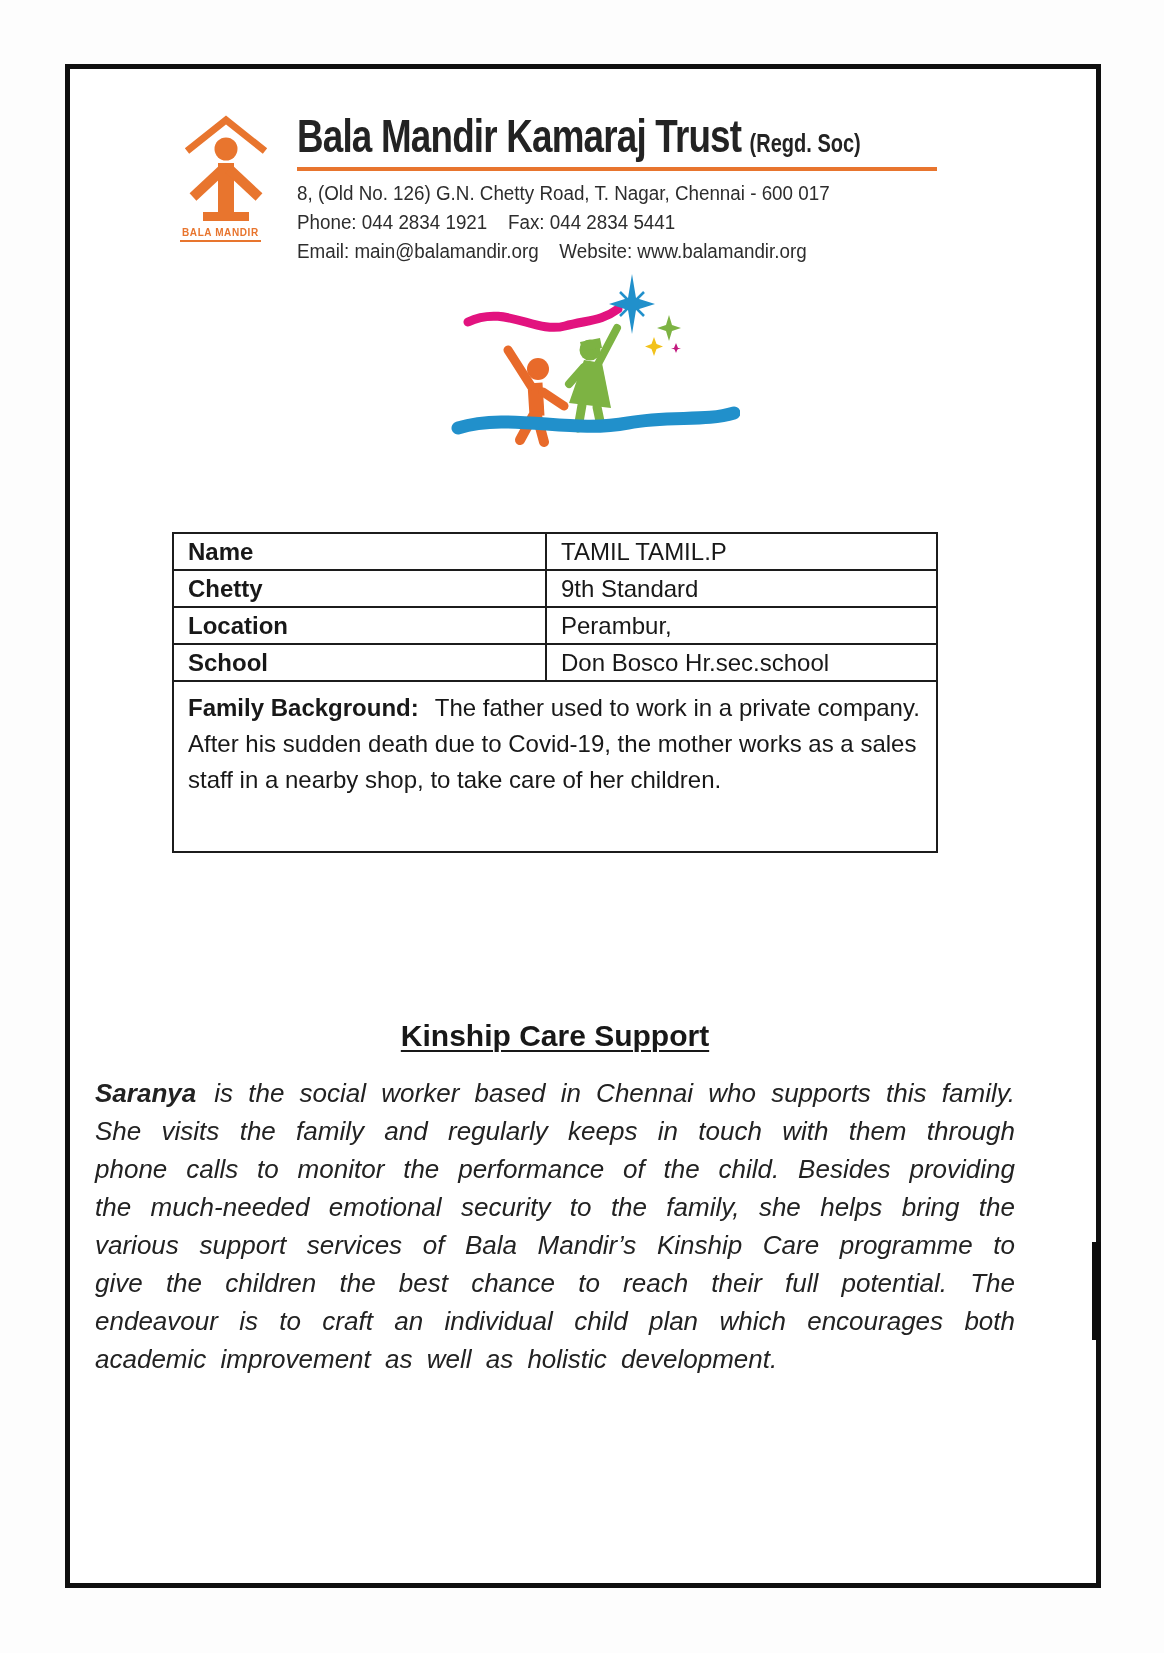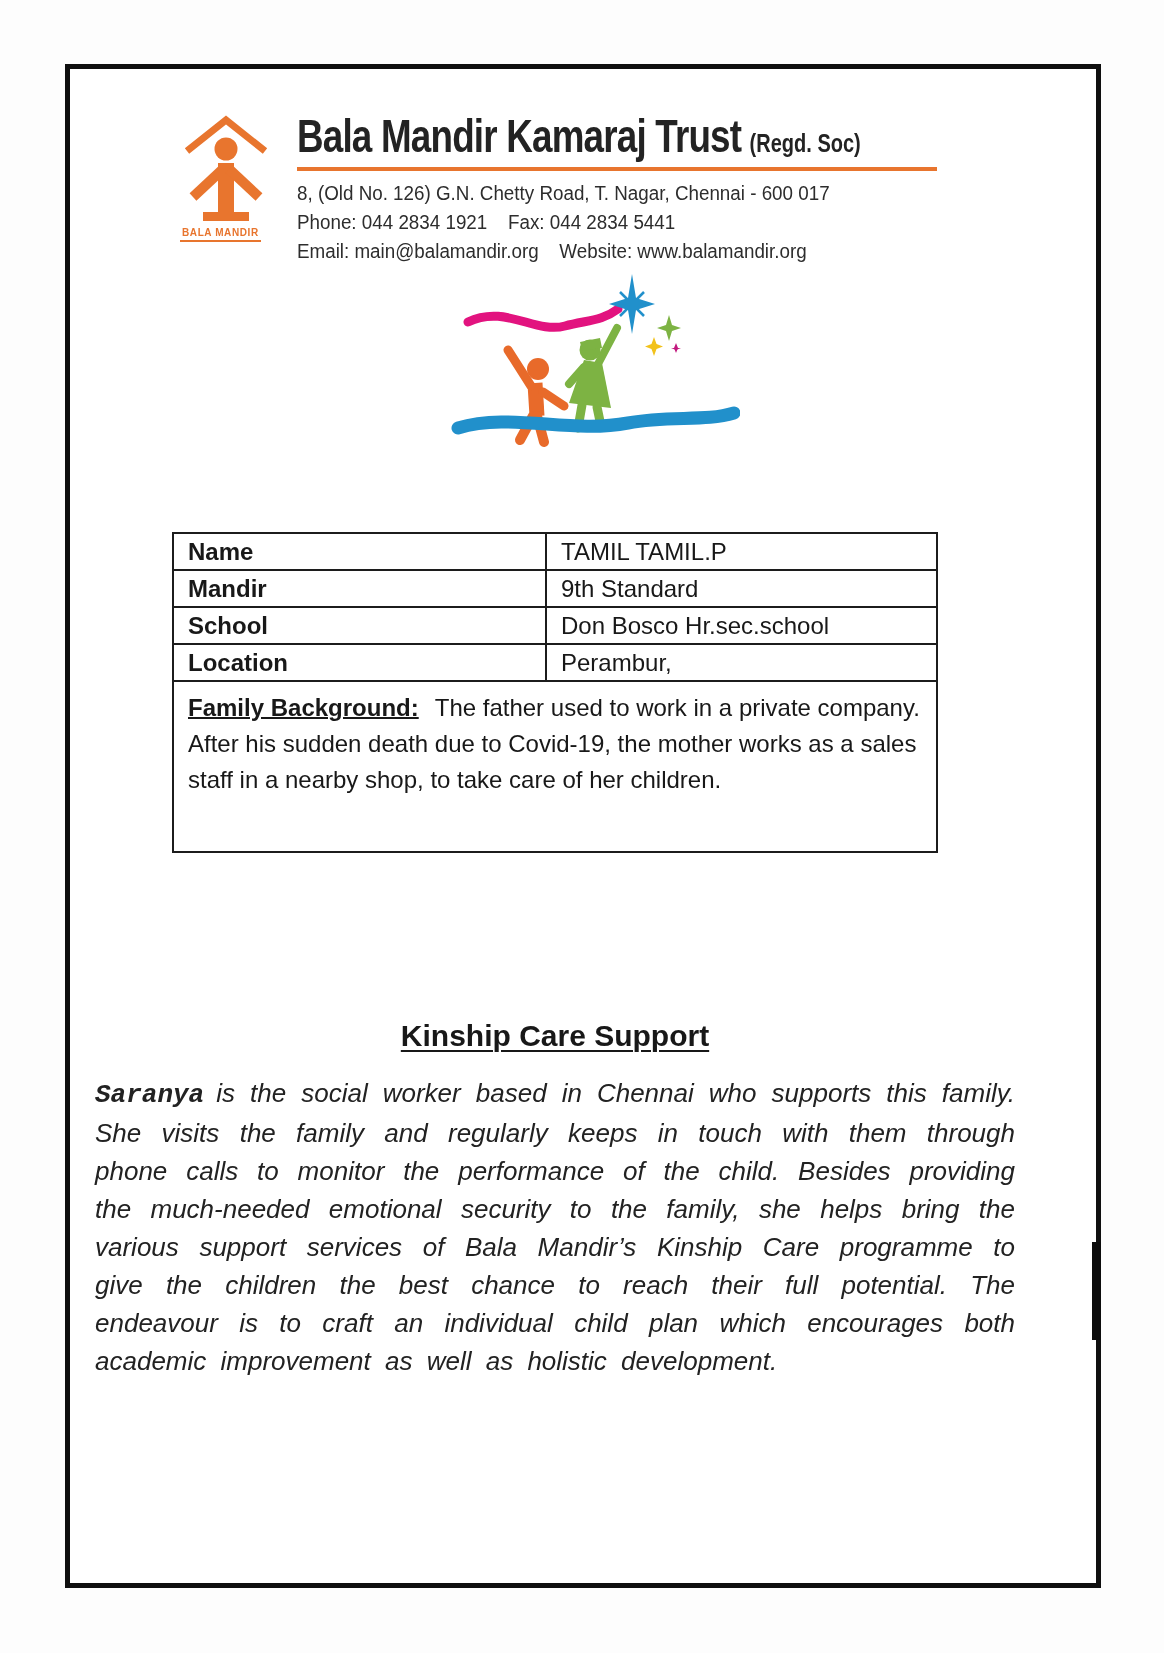--- a/index.html
+++ b/index.html
@@ -58,37 +58,37 @@
   }
   .profile-table td {
     border:2px solid #1c1c1c;
     font-size:24px; vertical-align:middle;
     padding:2px 10px 2px 14px; height:37px;
   }
   .profile-table .lbl { width:373px; font-weight:bold; }
   .profile-table .fam-cell {
     padding:8px 16px 10px 14px; line-height:36px; height:171px; vertical-align:top;
   }
-  .fam-label { font-weight:bold; text-decoration:underline; text-decoration-thickness:2px; margin-right:16px;margin-top:24px; }
+  .fam-label { font-weight:bold; text-decoration-thickness:2px; margin-right:16px;margin-top:24px; }
 
   
   .support-heading-row {
     position:absolute; left:102px; top:950px; width:766px;
     display:flex; justify-content:center;
   }
   .support-heading {
     font-size:30px; font-weight:bold;
     text-decoration:underline; text-decoration-thickness:2px; text-underline-offset:4px;
   }
   .support-paragraph {
     position:absolute; left:25px; top:1005px; width:920px;
     font-size:26px; font-style:italic; line-height:38px;
     text-align:justify; word-spacing:7px; color:#222;
   }
-  .support-lead { font-weight:bold; margin-right:12px;font-family:Liberation Mono, monospace; }
+  .support-lead { font-weight:bold; margin-right:18px; }
 
   
   .scan-artifact { position:absolute; left:1092px; top:1242px; width:9px; height:98px; background:#0c0c0c; }
 </style>
 </head>
 <body>
 
 <div class="canvas">
   <div class="frame">
 
@@ -160,30 +160,30 @@
     </div>
 
 
     <table class="profile-table">
       <tbody>
         <tr>
           <td class="lbl">Name</td>
           <td>TAMIL TAMIL.P</td>
         </tr>
         <tr>
-          <td class="lbl">Mandir</td>
+          <td class="lbl">Chetty</td>
           <td>9th Standard</td>
+        </tr>
+        <tr>
+          <td class="lbl">Location</td>
+          <td>Perambur,</td>
         </tr>
         <tr>
           <td class="lbl">School</td>
           <td>Don Bosco Hr.sec.school</td>
-        </tr>
-        <tr>
-          <td class="lbl">Location</td>
-          <td>Perambur,</td>
         </tr>
         <tr>
           <td class="fam-cell" colspan="2">
             <span class="fam-label">Family Background:</span><span>The father used to work in a private company. After his sudden death due to Covid-19, the mother works as a sales staff in a nearby shop, to take care of her children.</span>
           </td>
         </tr>
       </tbody>
     </table>
 
     <div class="support-heading-row">

